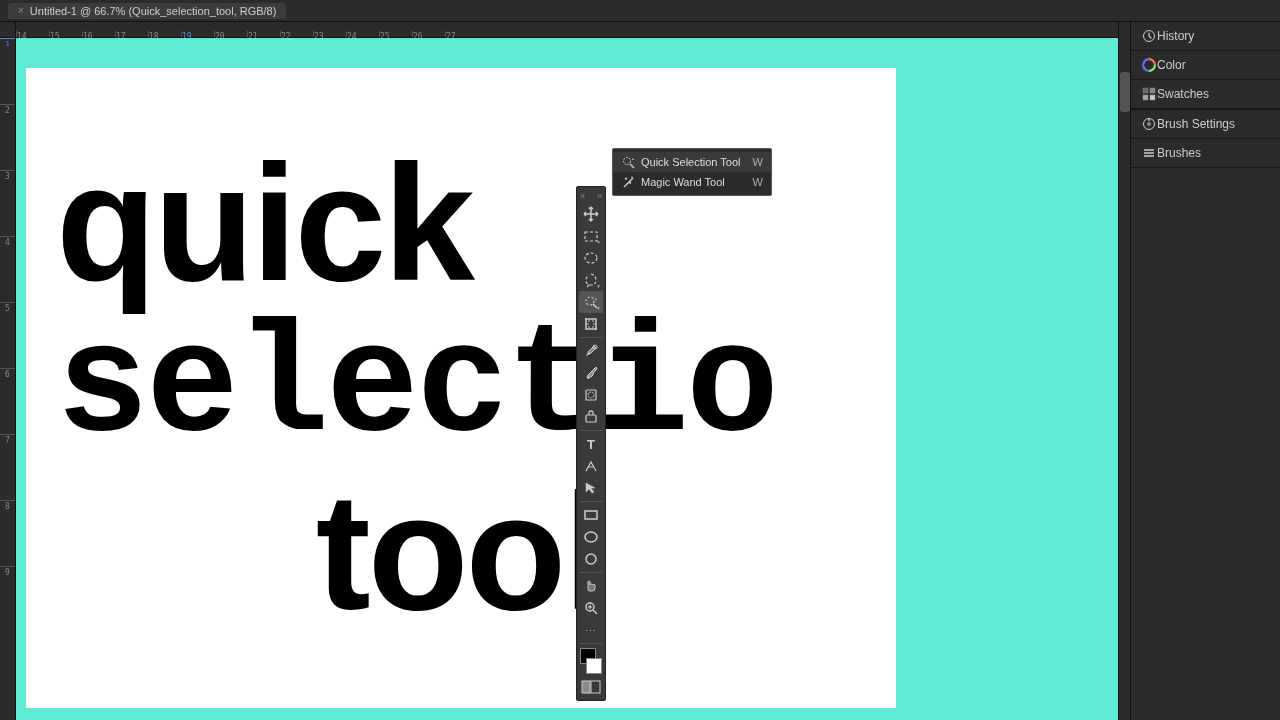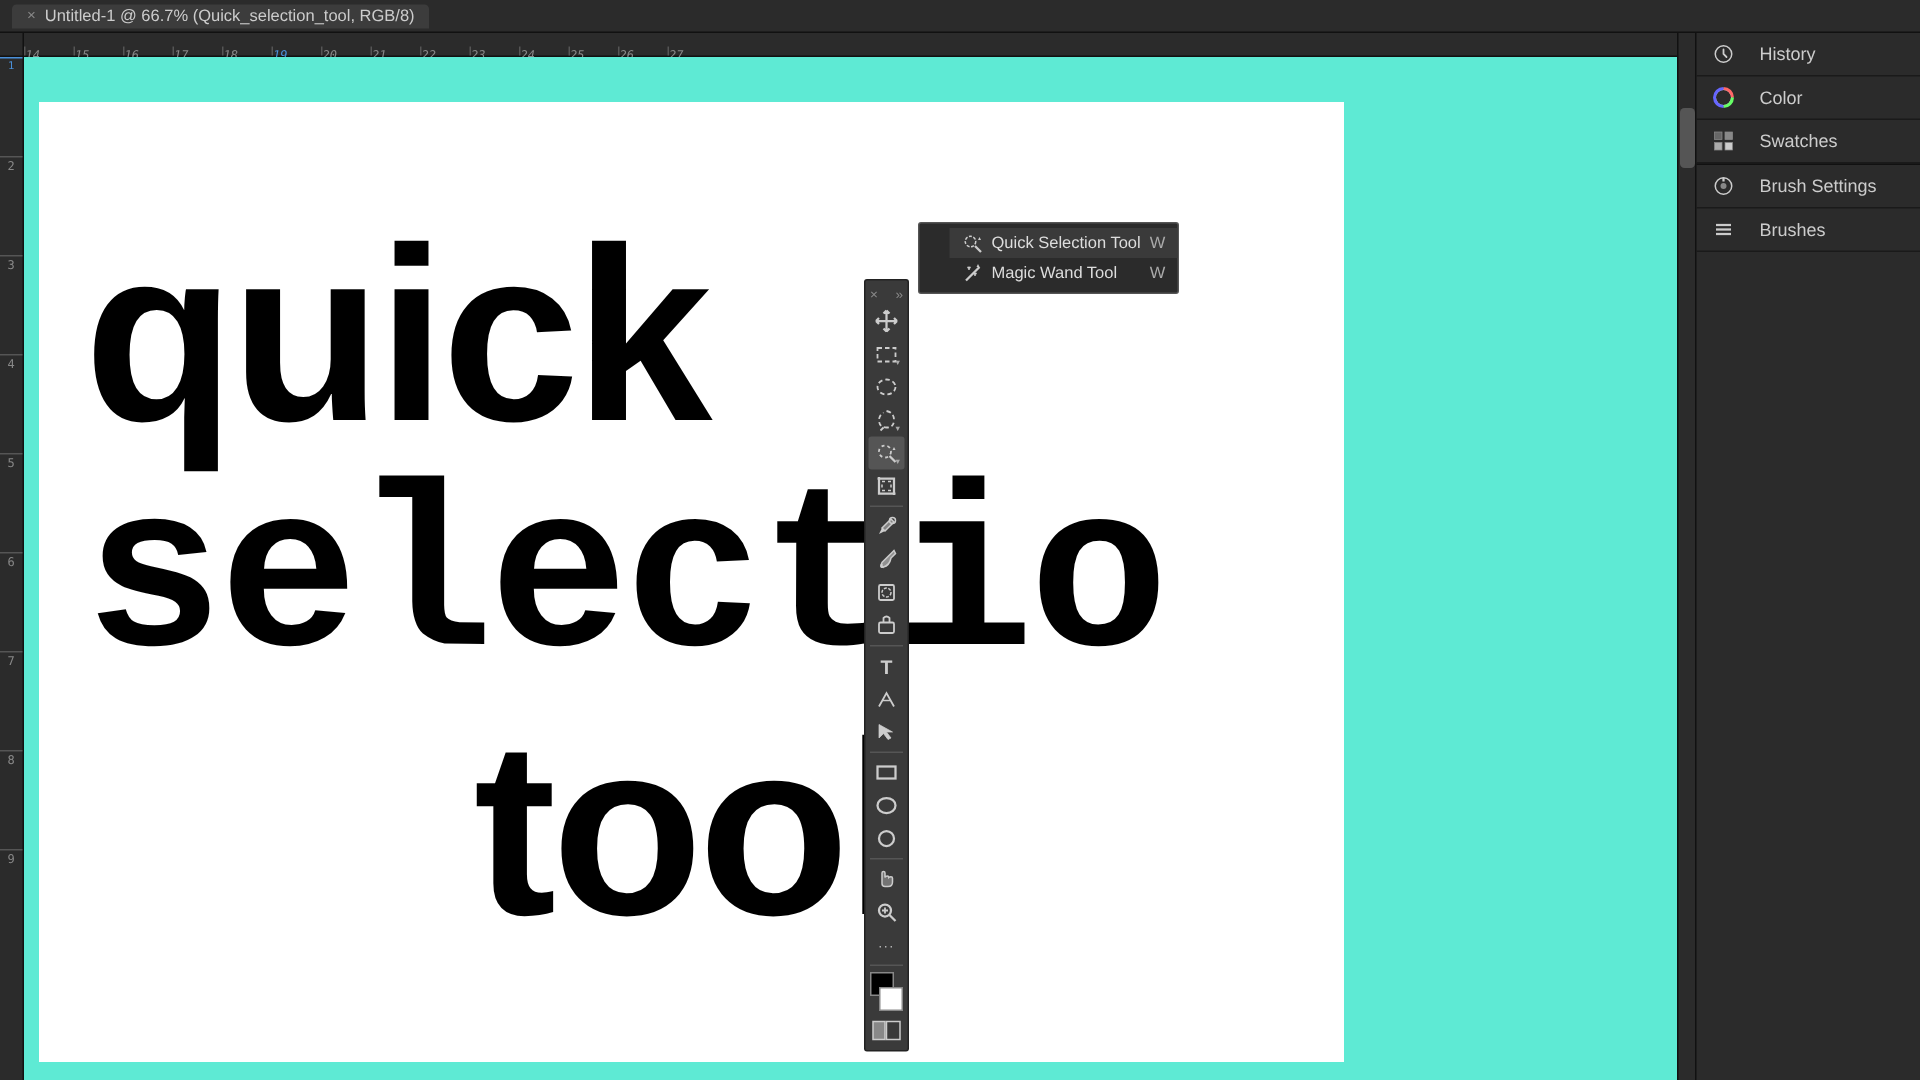--- a/index.html
+++ b/index.html
@@ -77,21 +77,20 @@
       color: #888;
       font-size: 8px;
       width: 33px;
       text-align: center;
       border-left: 1px solid #555;
       height: 6px;
       display: flex;
       align-items: flex-start;
       padding-top: 1px;
       font-family: monospace;
-      font-style: italic;
     }
 
     
     .canvas-with-ruler {
       display: flex;
       flex: 1;
       overflow: hidden;
     }
 
     .ruler-v {
@@ -212,21 +211,20 @@
       min-width: 160px;
     }
     .tooltip-item {
       display: flex;
       align-items: center;
       padding: 3px 8px;
       gap: 6px;
       cursor: pointer;
       color: #ddd;
       font-size: 11px;
-      margin-left: 20px;
     }
     .tooltip-item.selected {
       background: #3a3a3a;
     }
     .tooltip-item .shortcut {
       margin-left: auto;
       color: #aaa;
       font-size: 11px;
     }
     .tooltip-icon {
@@ -243,21 +241,21 @@
       width: 150px;
       background: #2b2b2b;
       border-left: 1px solid #111;
       display: flex;
       flex-direction: column;
       flex-shrink: 0;
     }
     .panel-item {
       display: flex;
       align-items: center;
-      gap: 16px;
+      gap: 0;
       padding: 6px 10px;
       color: #ccc;
       font-size: 12px;
       cursor: pointer;
       border-bottom: 1px solid #1a1a1a;
     }
     .panel-icon {
       width: 16px;
       height: 16px;
       display: flex;

